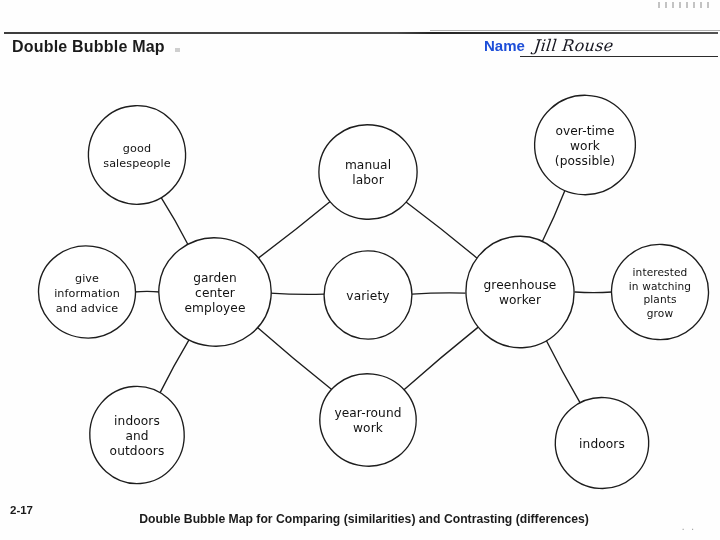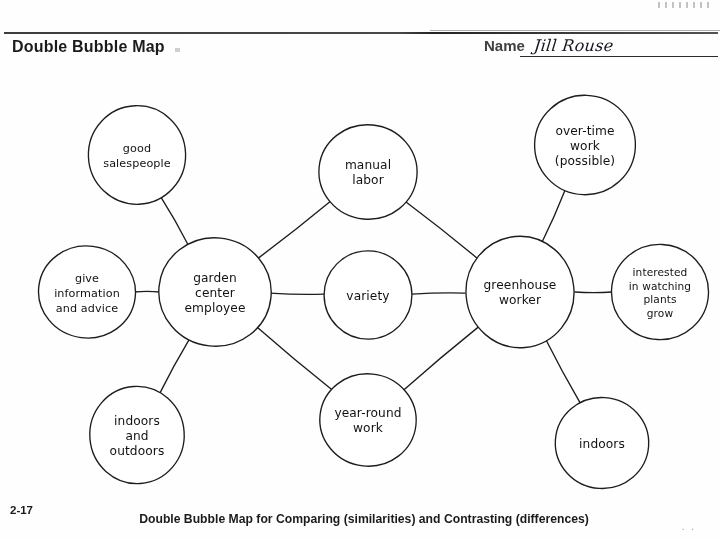--- a/index.html
+++ b/index.html
@@ -71,21 +71,21 @@
   .name-block {
     position: absolute;
     left: 484px;
     top: 36px;
     display: flex;
     align-items: baseline;
   }
   .name-label {
     font-size: 15px;
     font-weight: bold;
-    color: #404040;
+    color: #1d4ed8;
   }
   .name-value {
     font-family: "DejaVu Serif", serif;
     font-style: italic;
     font-size: 16px;
     color: #15151f;
     margin-left: 6px;
     padding: 0 3px 1px 3px;
     letter-spacing: .3px;
     transform: skewX(-6deg);

